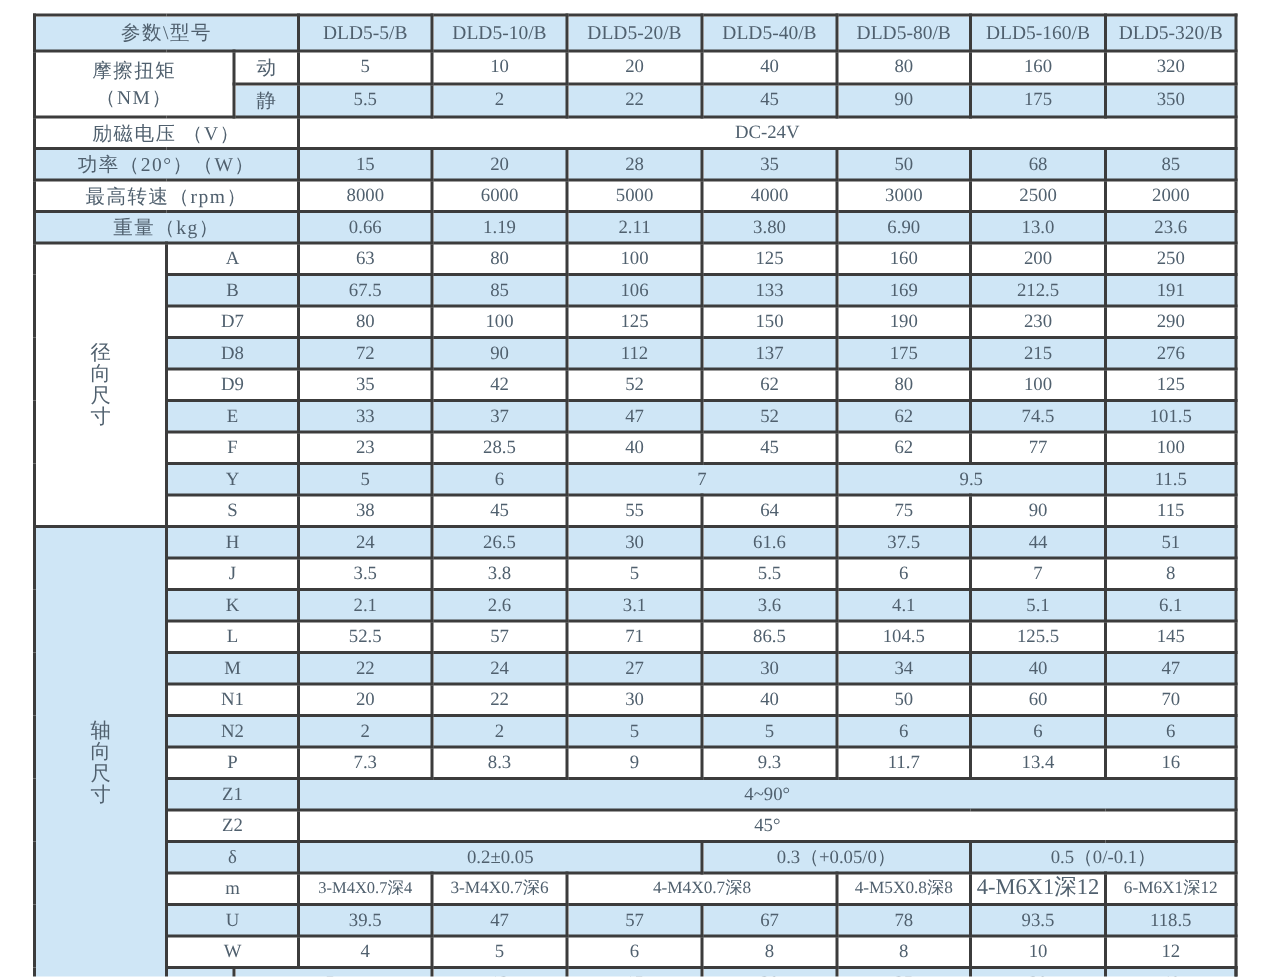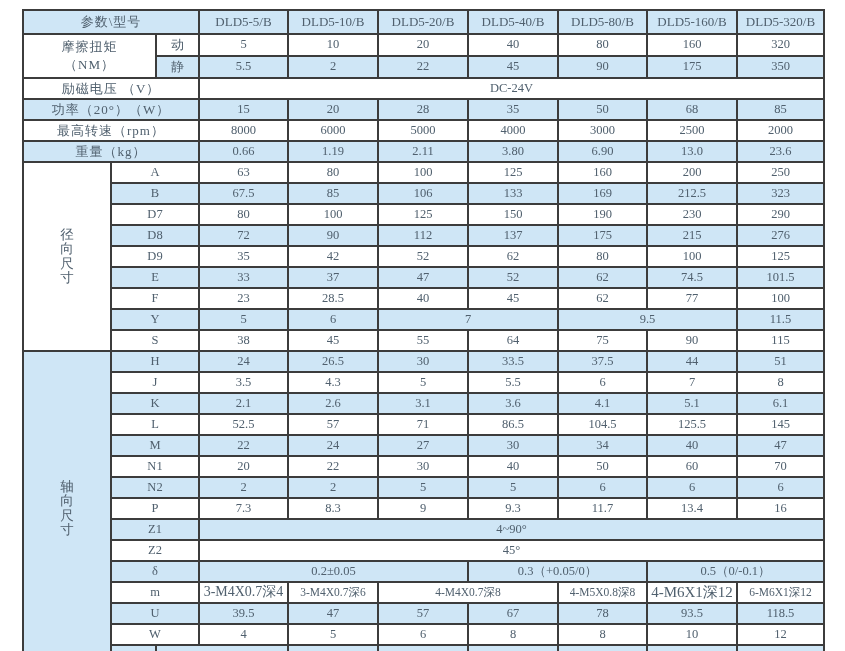--- a/index.html
+++ b/index.html
@@ -134,21 +134,21 @@
   <td>250</td>
 </tr>
 <tr class="b">
   <td colspan="2">B</td>
   <td>67.5</td>
   <td>85</td>
   <td>106</td>
   <td>133</td>
   <td>169</td>
   <td>212.5</td>
-  <td>323</td>
+  <td>191</td>
 </tr>
 <tr>
   <td colspan="2">D7</td>
   <td>80</td>
   <td>100</td>
   <td>125</td>
   <td>150</td>
   <td>190</td>
   <td>230</td>
   <td>290</td>
@@ -219,29 +219,29 @@
       <span>轴</span>
       <span>向</span>
       <span>尺</span>
       <span>寸</span>
     </div>
   </td>
   <td colspan="2">H</td>
   <td>24</td>
   <td>26.5</td>
   <td>30</td>
-  <td>33.5</td>
+  <td>61.6</td>
   <td>37.5</td>
   <td>44</td>
   <td>51</td>
 </tr>
 <tr>
   <td colspan="2">J</td>
   <td>3.5</td>
-  <td>4.3</td>
+  <td>3.8</td>
   <td>5</td>
   <td>5.5</td>
   <td>6</td>
   <td>7</td>
   <td>8</td>
 </tr>
 <tr class="b">
   <td colspan="2">K</td>
   <td>2.1</td>
   <td>2.6</td>
@@ -314,21 +314,21 @@
 
 <tr class="b">
   <td colspan="2">δ</td>
   <td colspan="3">0.2±0.05</td>
   <td colspan="2">0.3（+0.05/0）</td>
   <td colspan="2">0.5（0/-0.1）</td>
 </tr>
 
 <tr>
   <td colspan="2">m</td>
-  <td style="font-size:14px">3-M4X0.7深4</td>
+  <td style="font-size:11px">3-M4X0.7深4</td>
   <td style="font-size:11.5px">3-M4X0.7深6</td>
   <td colspan="2" style="font-size:11.5px">4-M4X0.7深8</td>
   <td style="font-size:11.5px">4-M5X0.8深8</td>
   <td style="font-size:15px">4-M6X1深12</td>
   <td style="font-size:11.5px">6-M6X1深12</td>
 </tr>
 <tr class="b">
   <td colspan="2">U</td>
   <td>39.5</td>
   <td>47</td>

